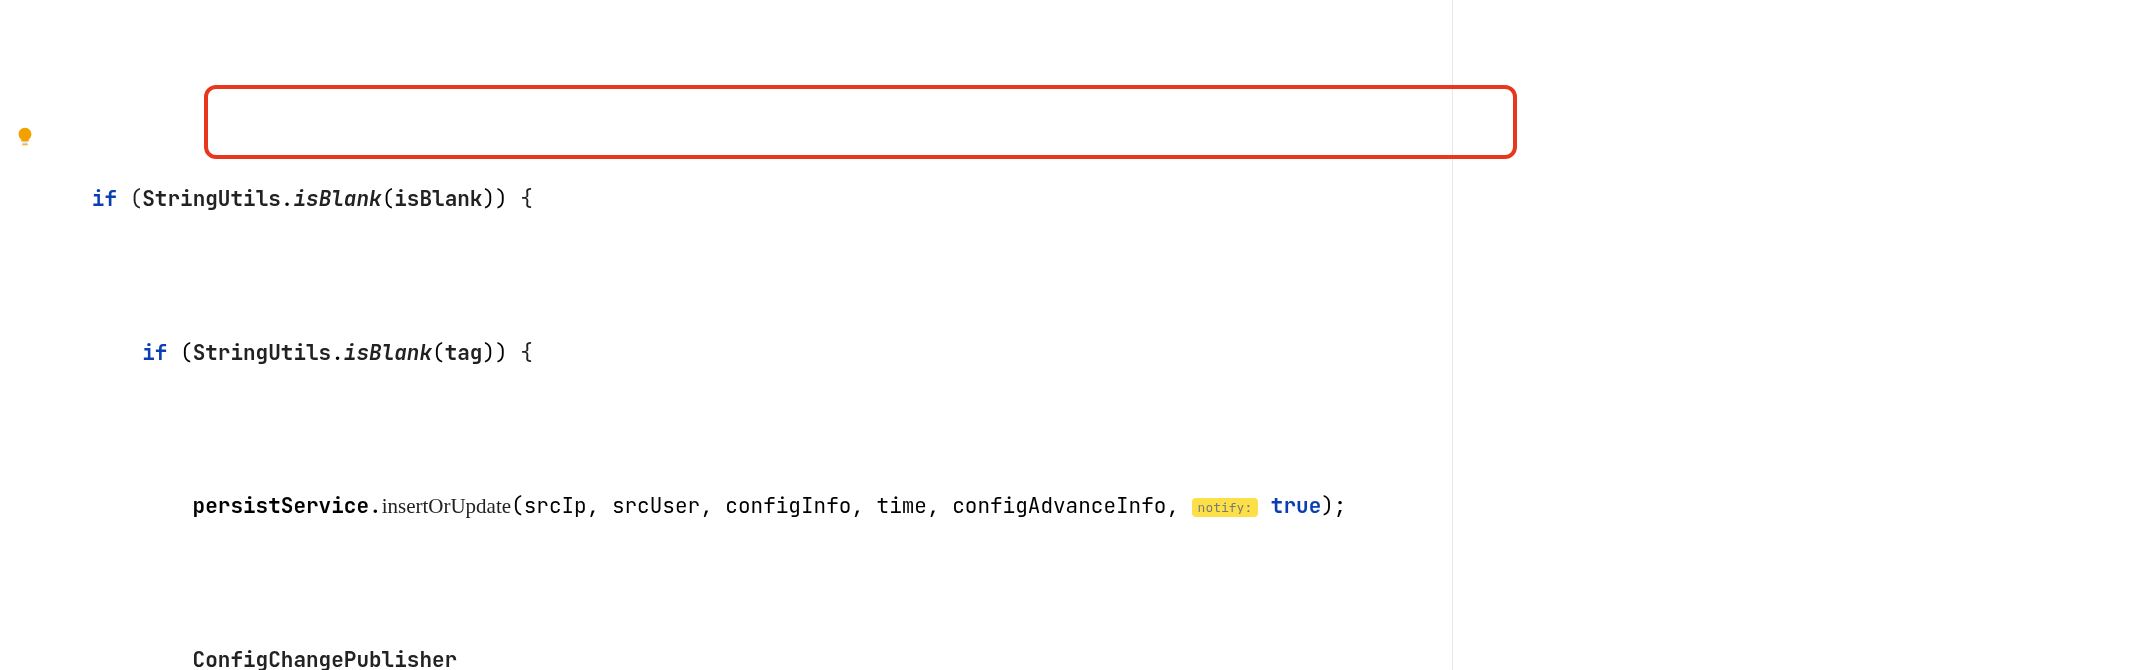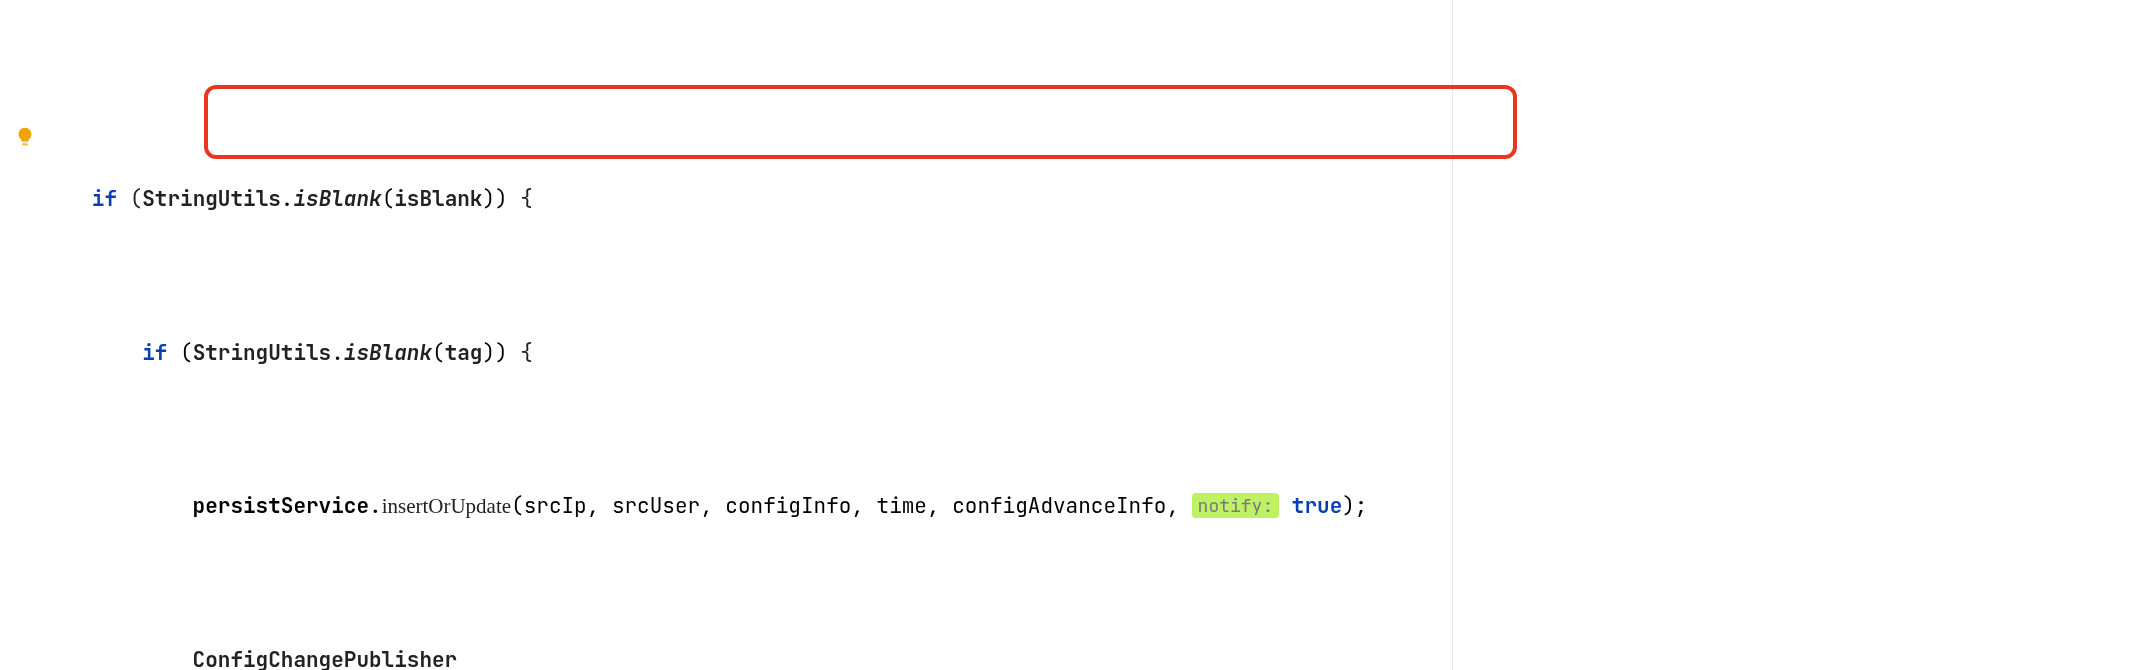--- a/index.html
+++ b/index.html
@@ -53,23 +53,23 @@
     left: 1398px;
     z-index: 0;
   }
 
   .kw   { color: #0a3fb3; font-weight: 700; }   
   .id   { color: #222; font-weight: bold; }
   .call { color: #222; font-family: Liberation Serif, serif; }
   .bold { font-weight: 700; }
   .m_it { font-style: italic; color: #222; }
   .hint {
-    background: #bef264;
+    background: #fde047;
     color: #7a7a7a;
-    font-size: 18px;
+    font-size: 13px;
     padding: 1px 6px;
     border-radius: 4px;
     vertical-align: 1px;
     font-style: normal;
   }
   .pn { color: #222; }
 
   .red-box {
     position: absolute;
     border: 4px solid #e9361f;

